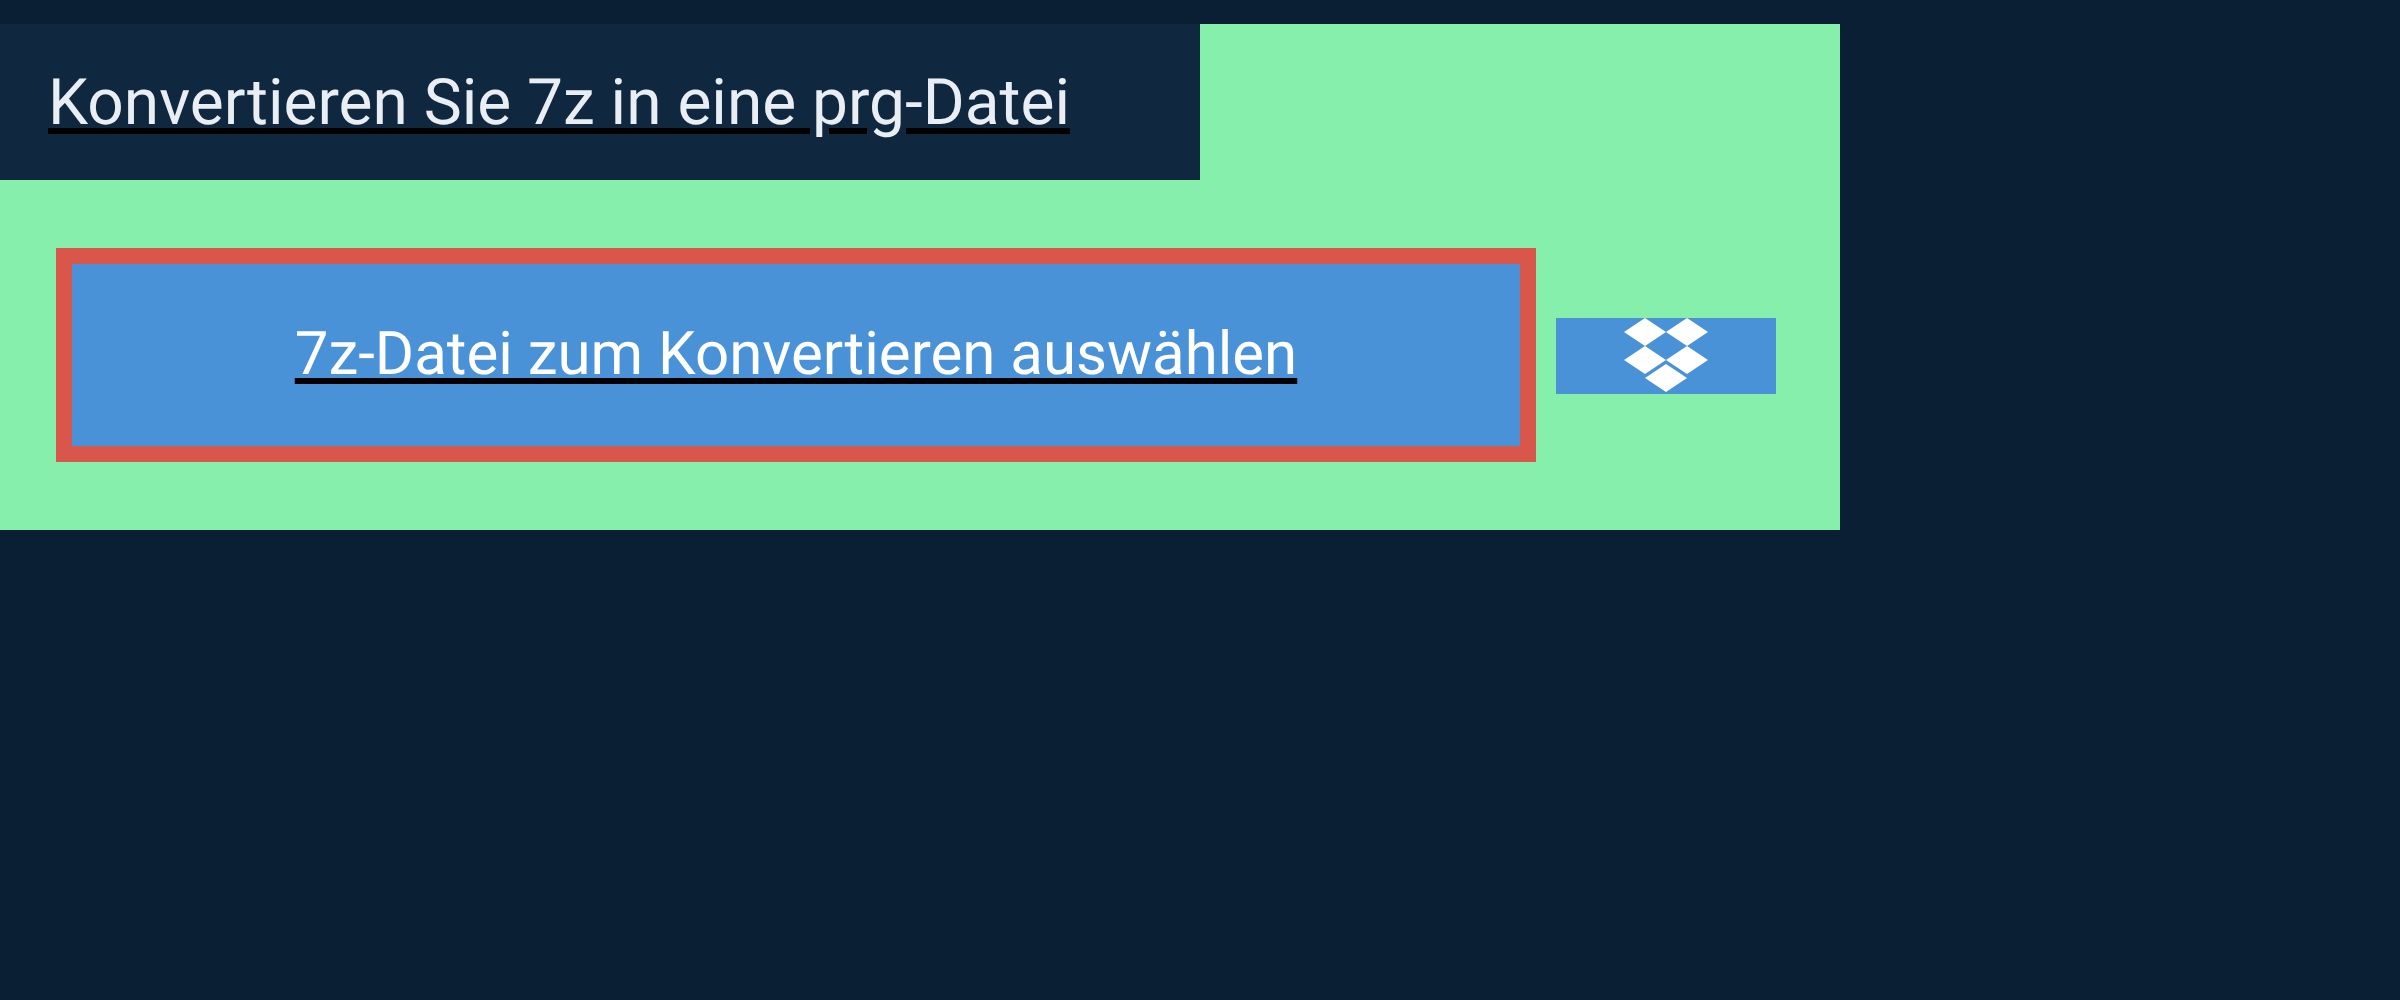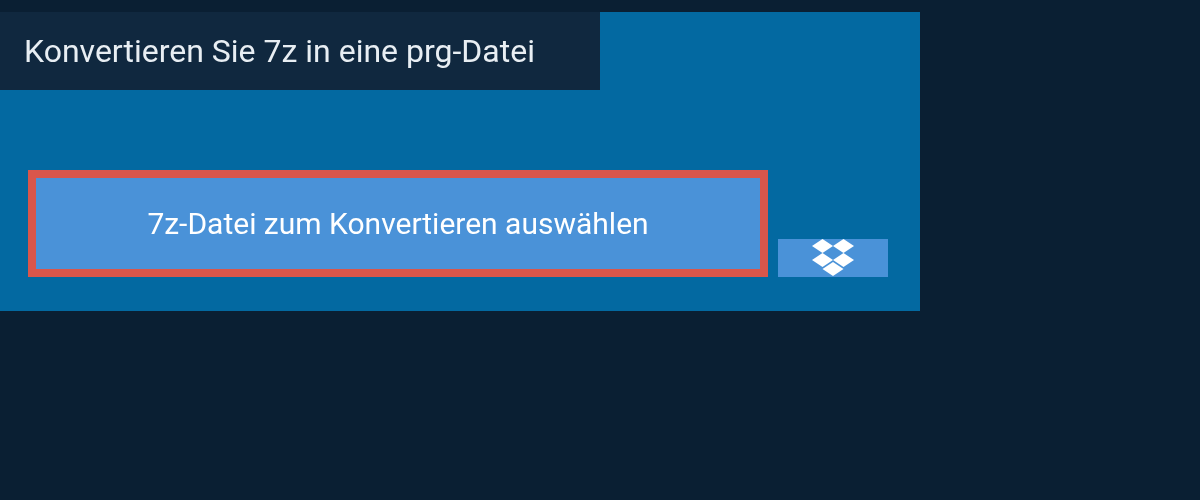--- a/index.html
+++ b/index.html
@@ -8,41 +8,41 @@
       box-sizing: border-box;
     }
     body {
       width: 1200px;
       height: 500px;
       background: #0a1f33;
       font-family: -apple-system, BlinkMacSystemFont, "Segoe UI", Roboto, Helvetica, Arial, sans-serif;
       overflow: hidden;
     }
     .panel {
-      background: #0369a1;
+      background: #86efac;
       margin-top: 12px;
       margin-left: 0;
       width: 920px;
+      text-decoration: underline;
     }
     .header-bar {
       background: #10283f;
       width: 600px;
       padding: 20px 24px;
     }
     .header-title {
       color: #e8eef3;
       font-size: 32px;
       font-weight: 400;
     }
     .upload-row {
       display: flex;
       padding: 34px 16px 34px 28px;
       gap: 10px;
-      align-items: flex-end;
-      margin-top: 46px;
+      align-items: center;
     }
     .select-button {
       background: #4a92d8;
       border: 8px solid #d9564b;
       color: #ffffff;
       font-size: 30px;
       font-weight: 400;
       padding: 28px 40px;
       flex: 0 0 auto;
       width: 740px;

